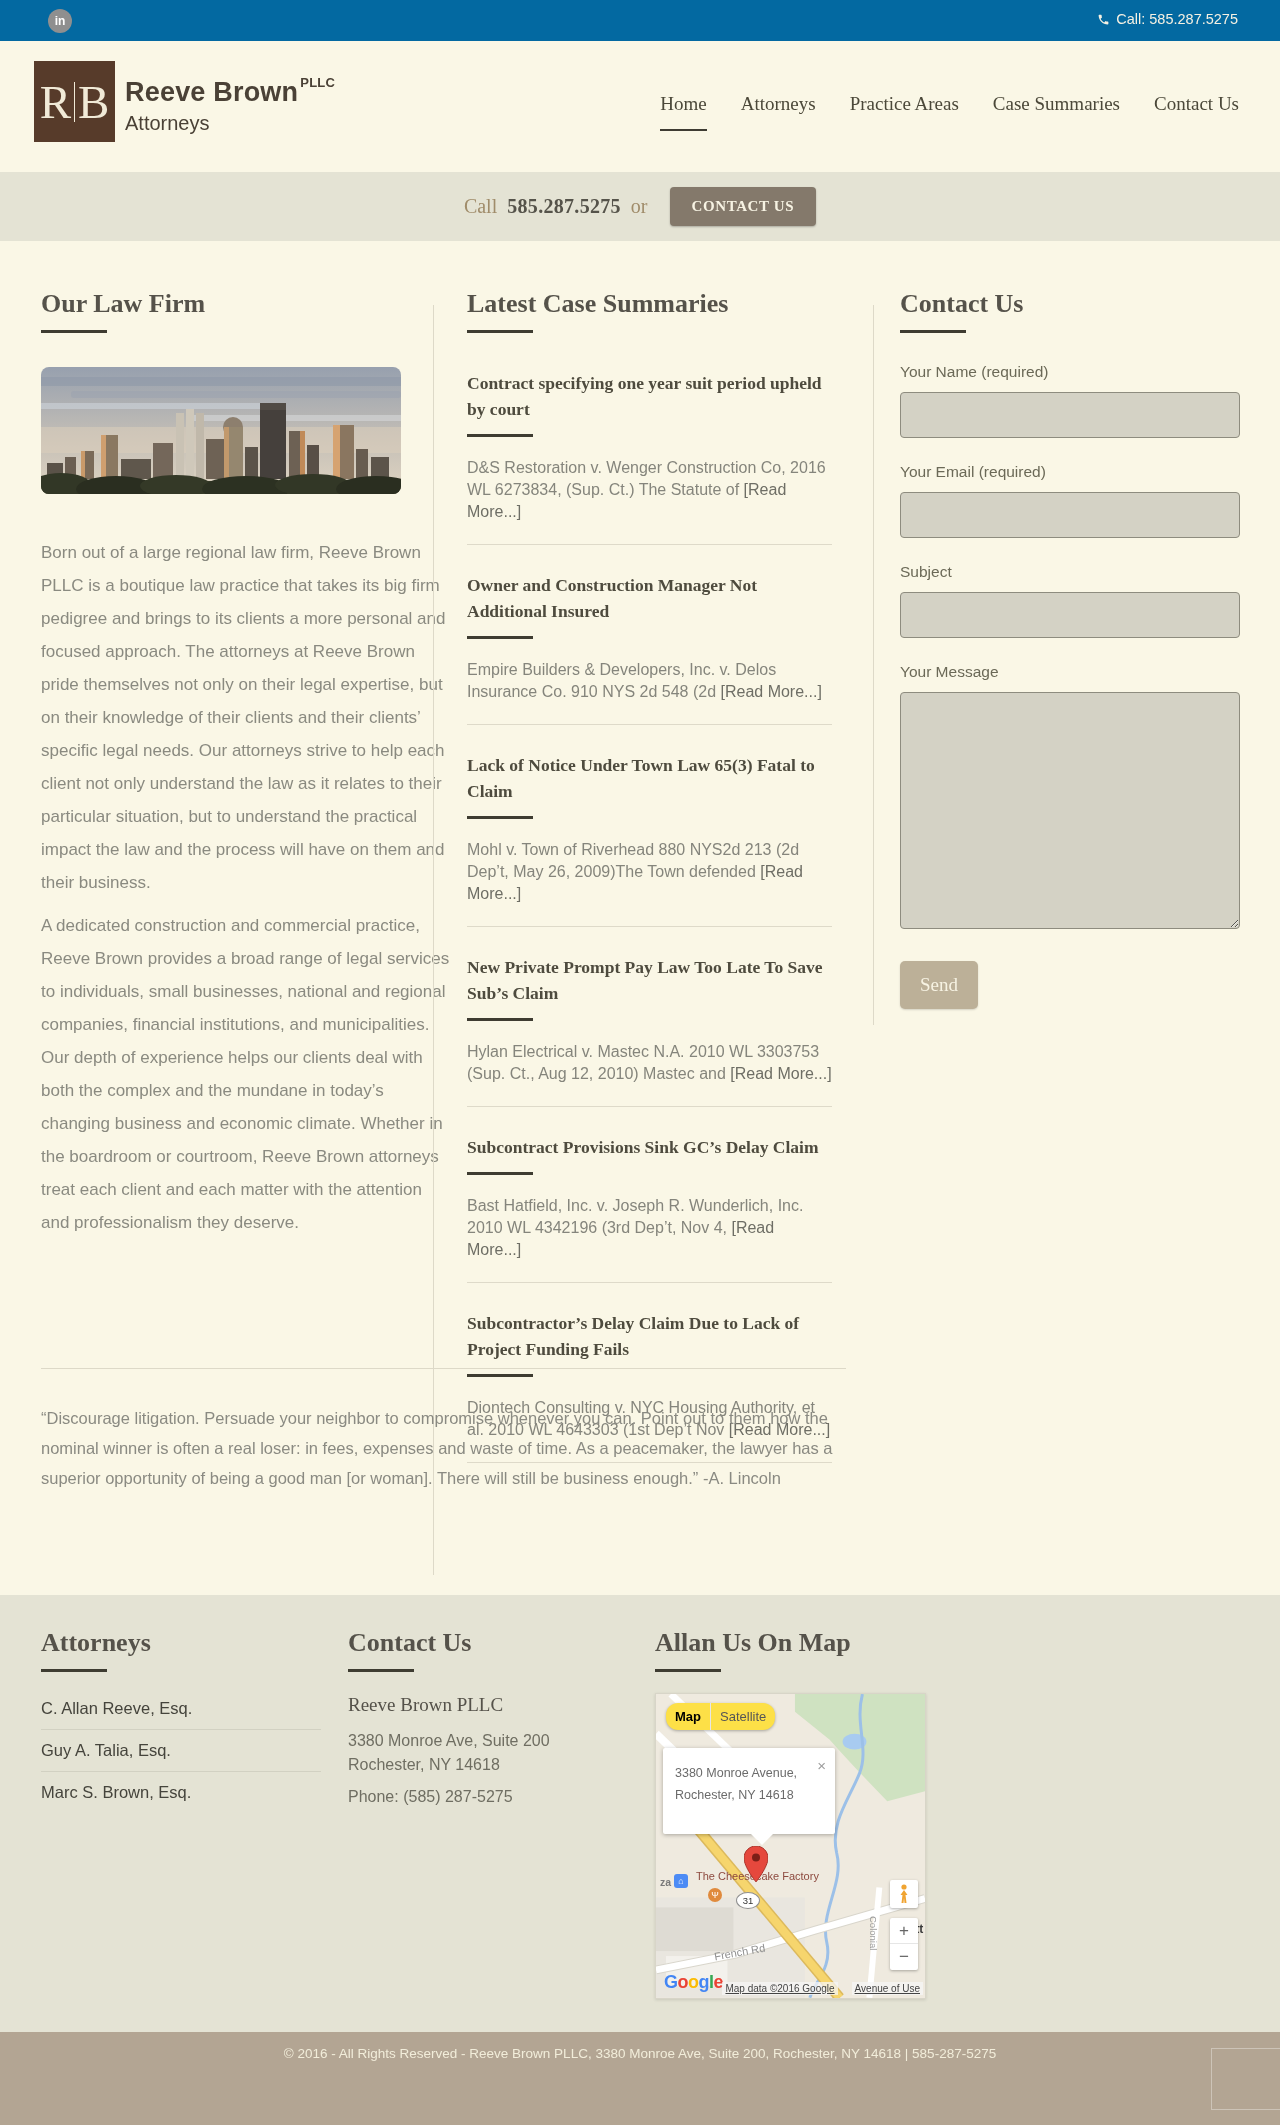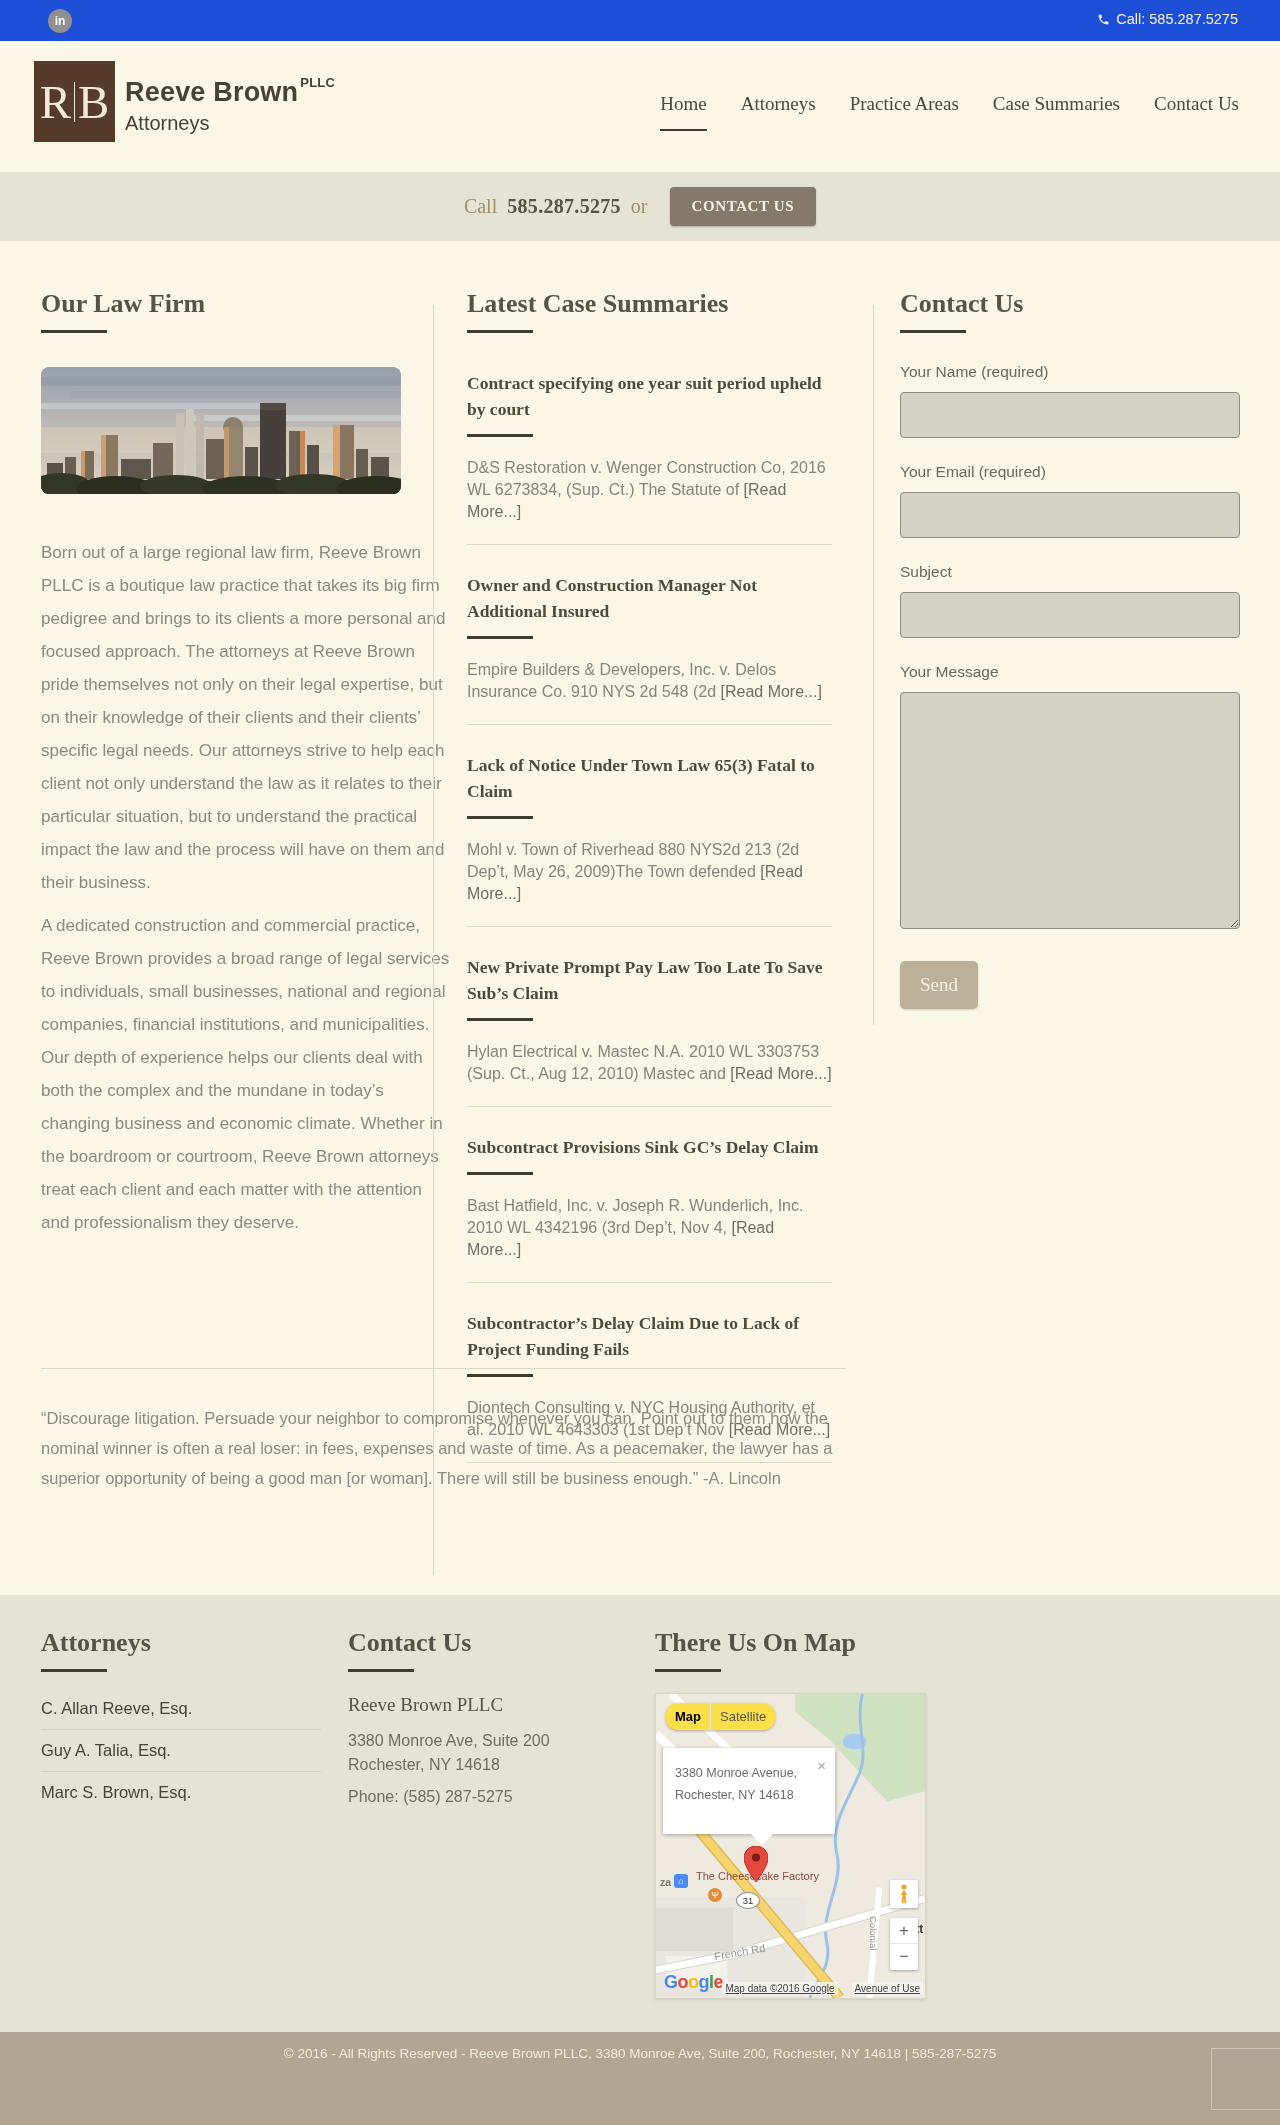--- a/index.html
+++ b/index.html
@@ -1,21 +1,21 @@
 <!DOCTYPE html>
 <html><head>
 <meta charset="utf-8">
 <style>
   * { margin:0; padding:0; box-sizing:border-box; }
   html,body { width:1280px; }
   body { font-family:"Liberation Sans","DejaVu Sans",sans-serif; background:#faf7e6; }
   .serif { font-family:"Liberation Serif","DejaVu Serif",serif; }
 
   
-  .topbar { height:41px; background:#1d4ed8; position:relative; }
+  .topbar { height:41px; background:#0369a1; position:relative; }
   .li-badge { position:absolute; left:48px; top:9px; width:24px; height:24px; border-radius:50%;
     background:#8f8f8f; color:#fff; font-size:12px; font-weight:bold; text-align:center; line-height:24px; cursor:pointer; }
   .topcall { position:absolute; right:42px; top:11px; color:#f5f1e3; font-size:14.5px; display:flex; align-items:center; gap:6px; }
   .topcall svg { display:block; }
 
   
   .header { height:131px; background:#faf7e6; position:relative; }
   .logo { position:absolute; left:34px; top:20px; display:flex; align-items:flex-start; cursor:pointer; }
   .logo-square { width:81px; height:81px; background:#573b2a; color:#f1ead7; display:flex; align-items:center; justify-content:center;
     font-family:"Liberation Serif",serif; font-size:47px; }
@@ -290,21 +290,21 @@
     <h2 class="sec">Contact Us</h2>
     <div class="firm-name">Reeve Brown PLLC</div>
     <div class="addr">
       <div>3380 Monroe Ave, Suite 200</div>
       <div>Rochester, NY 14618</div>
     </div>
     <div class="phone-line">Phone: (585) 287-5275</div>
   </div>
 
   <div class="f-col c">
-    <h2 class="sec">There Us On Map</h2>
+    <h2 class="sec">Allan Us On Map</h2>
 
     <div class="map-box">
       <svg class="map-svg" viewBox="0 0 271 306">
         <rect width="271" height="306" fill="#efeadf"></rect>
         <path d="M140 0 L271 0 L271 98 L233 108 Q198 72 175 46 L140 18 Z" fill="#cfe2c1"></path>
         <rect x="0" y="205" width="150" height="101" fill="#e9e6df"></rect>
         <rect x="0" y="215" width="78" height="44" fill="#dedbd3"></rect>
         <rect x="10" y="264" width="62" height="30" fill="#f3f1ec"></rect>
         <path d="M15 0 L90 72" stroke="#ffffff" stroke-width="7" fill="none"></path>
         <path d="M0 40 L58 96" stroke="#ffffff" stroke-width="8" fill="none"></path>

